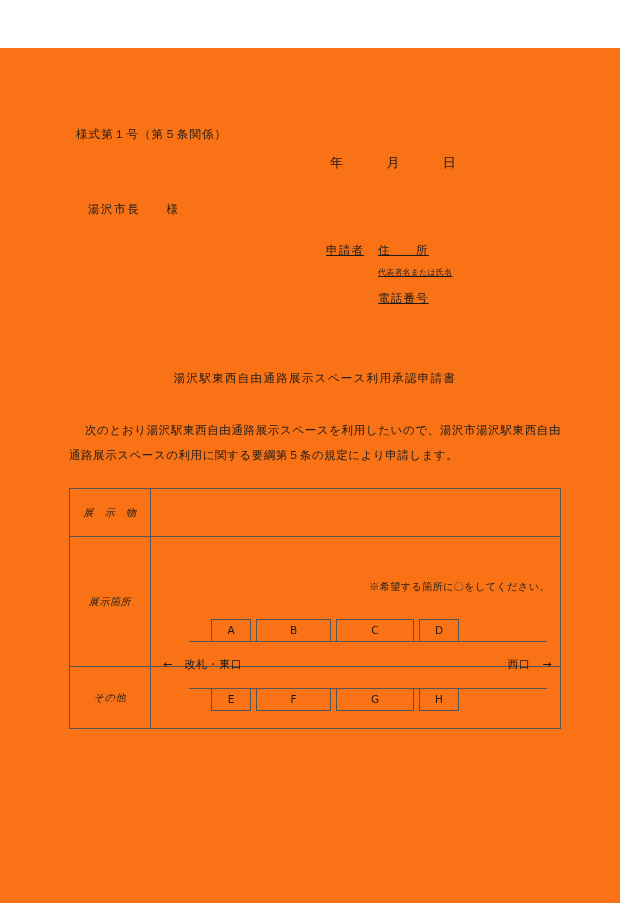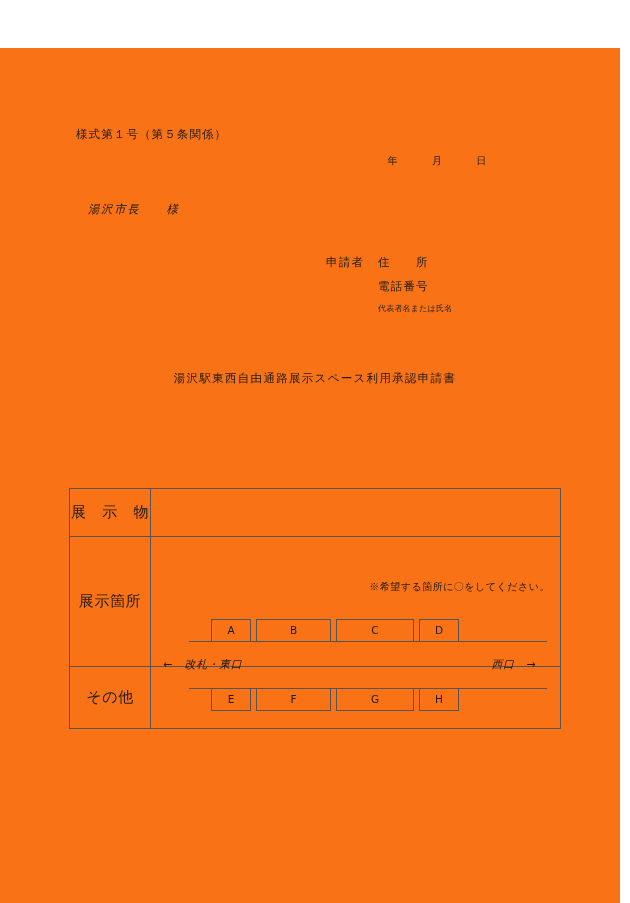--- a/index.html
+++ b/index.html
@@ -26,35 +26,34 @@
 
   
   #form-number {
     left: 76px; top: 81px;
     font-size: 11.5px;
     letter-spacing: 1.1px;
   }
   #header-date {
     left: 330px; top: 108px;
     width: 215px;
-    text-align: center;
-    font-size: 10px;
+    text-align: left;
+    font-size: 13px;
     letter-spacing: 1.1px;
   }
   #addressee {
     left: 88px; top: 156px;
     font-size: 11.5px;
     letter-spacing: 1.6px;
-    font-style: italic;
   }
 
   
   #applicant-block {
     position: absolute;
-    left: 326px; top: 207px;
+    left: 326px; top: 195px; text-decoration: underline;
   }
   .applicant-row {
     display: flex;
     align-items: baseline;
     height: 24px;
   }
   .applicant-key {
     width: 52px;
     font-size: 11.5px;
     letter-spacing: 1.2px;
@@ -100,23 +99,24 @@
     table-layout: fixed;
   }
   #form-table td {
     border: 1px solid #555;
     vertical-align: middle;
     padding: 0;
   }
   td.label-cell {
     width: 80px;
     text-align: center;
-    font-size: 15px;
+    font-size: 10px;
     letter-spacing: 0.6px;
     white-space: pre;
+    font-style: italic;
   }
   td.value-cell { position: relative; }
 
   .row-item    { height: 48px; }
   .row-period  { height: 48px; }
   .row-place   { height: 130px; }
   .row-other   { height: 62px; }
 
   
   .period-wrap {
@@ -170,24 +170,23 @@
     top: 17px;
     border-bottom: none;
   }
   .slot-bottom {
     top: 87px;
     border-top: none;
   }
 
   .gate-row {
     position: absolute;
-    left: 12px; right: 24px;
+    left: 12px; right: 8px;
     top: 55px;
     height: 20px;
-    font-style: italic;
   }
   .gate-left {
     position: absolute;
     left: 0; top: 0;
     font-family: "DejaVu Sans", sans-serif;
     font-size: 11px;
     letter-spacing: 0.6px;
     white-space: pre;
   }
   .gate-right {
@@ -218,30 +217,31 @@
 
   <div class="t mincho" id="addressee">湯沢市長　　様</div>
 
   <div id="applicant-block">
     <div class="applicant-row">
       <span class="applicant-key mincho">申請者</span>
       <span class="applicant-val mincho">住　　所</span>
     </div>
     <div class="applicant-row">
       <span class="applicant-key mincho"></span>
-      <span class="applicant-val mincho">電話番号</span>
+      <span class="applicant-val mincho small">代表者名または氏名</span>
     </div>
     <div class="applicant-row">
       <span class="applicant-key mincho"></span>
-      <span class="applicant-val mincho small">代表者名または氏名</span>
+      <span class="applicant-val mincho">電話番号</span>
     </div>
   </div>
 
   <div class="t mincho" id="doc-title">湯沢駅東西自由通路展示スペース利用承認申請書</div>
 
+  <div class="mincho" id="body-paragraph">次のとおり湯沢駅東西自由通路展示スペースを利用したいので、湯沢市湯沢駅東西自由通路展示スペースの利用に関する要綱第５条の規定により申請します。</div>
 
   <table id="form-table">
     <tbody>
       <tr class="row-item">
         <td class="label-cell mincho">展　示　物</td>
         <td class="value-cell"></td>
       </tr>
 
 
       <tr class="row-place">

